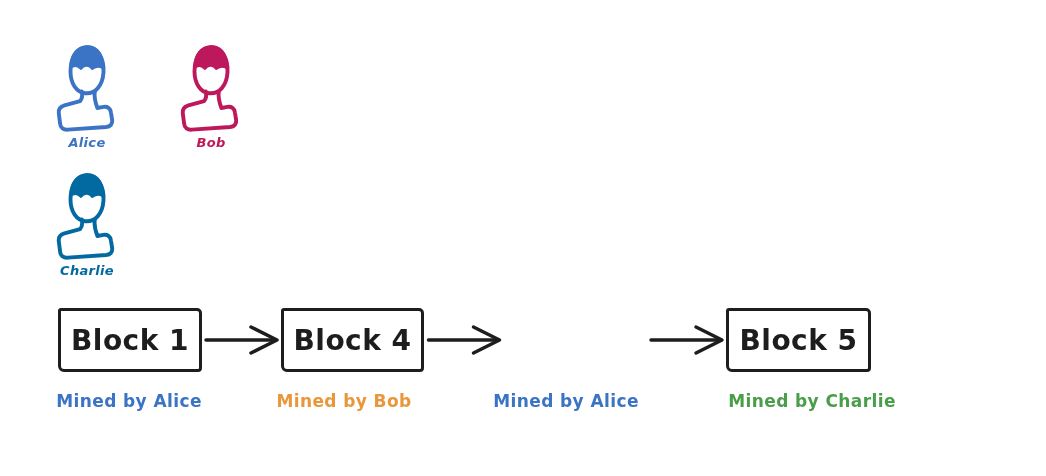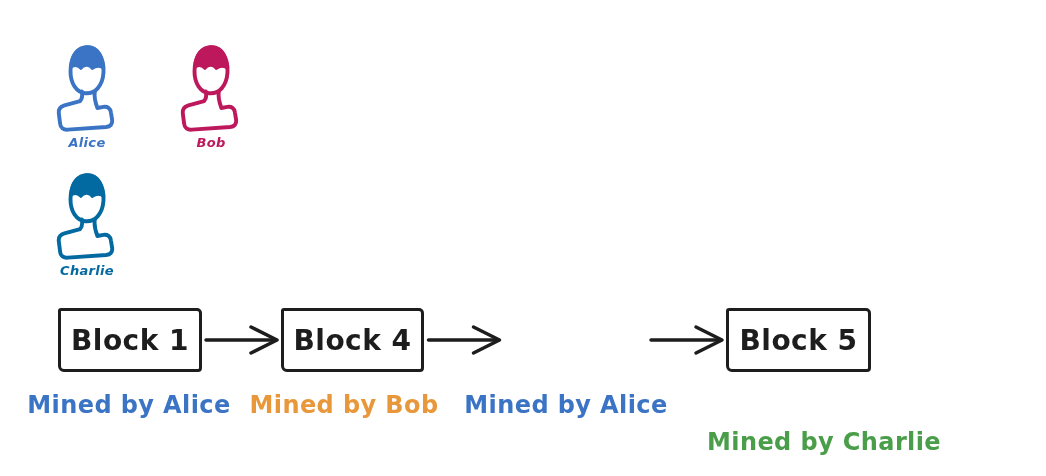--- a/index.html
+++ b/index.html
@@ -73,29 +73,29 @@
   .arrow svg { display: block; width: 100%; height: 100%; }
   #arrow-1 { left: 203px; width: 80px; }
   #arrow-2 { left: 425px; width: 81px; }
   #arrow-3 { left: 648px; width: 80px; }
 
   .miner-label {
     position: absolute;
     top: 391px;
     width: 210px;
     text-align: center;
-    font-size: 24px;
+    font-size: 17px;
     font-weight: bold;
     letter-spacing: 0.4px;
     white-space: nowrap;
   }
   #miner-1 { left: 24px; }
   #miner-2 { left: 239px; }
   #miner-3 { left: 461px; }
-  #miner-4 { left: 707px; margin-top: 37px; }
+  #miner-4 { left: 707px; }
 </style>
 </head>
 <body>
 
 <svg width="0" height="0" style="position:absolute">
   <defs>
     <g id="person-bust">
       <path d="M38,6 C26,7 19,18 19,34 C19,48 26,58 36,59 C47,60 56,51 57,35 C58,19 50,5 38,6 Z" fill="none" stroke="currentColor" stroke-width="4.5" stroke-linejoin="round"></path>
       <path d="M19,30 C19,14 27,5 38,5 C50,5 57,15 57,31 C52,26 47,29 44,31 C40,25 34,27 31,31 C27,26 22,27 19,30 Z" fill="currentColor" stroke="currentColor" stroke-width="2.5" stroke-linejoin="round"></path>
       <path d="M32,57 C33,62 32,66 30,68 L12,73 C7,74.5 5,78 5.5,82 L7,94 C7.5,99 11,101.5 16,101 L60,98 C65,97.5 67.5,94.5 67,90 L65.5,81 C65,76.5 61.5,74 57,74.8 L50,76 C47,68 46,63 47,57" fill="none" stroke="currentColor" stroke-width="4.5" stroke-linecap="round" stroke-linejoin="round"></path>

